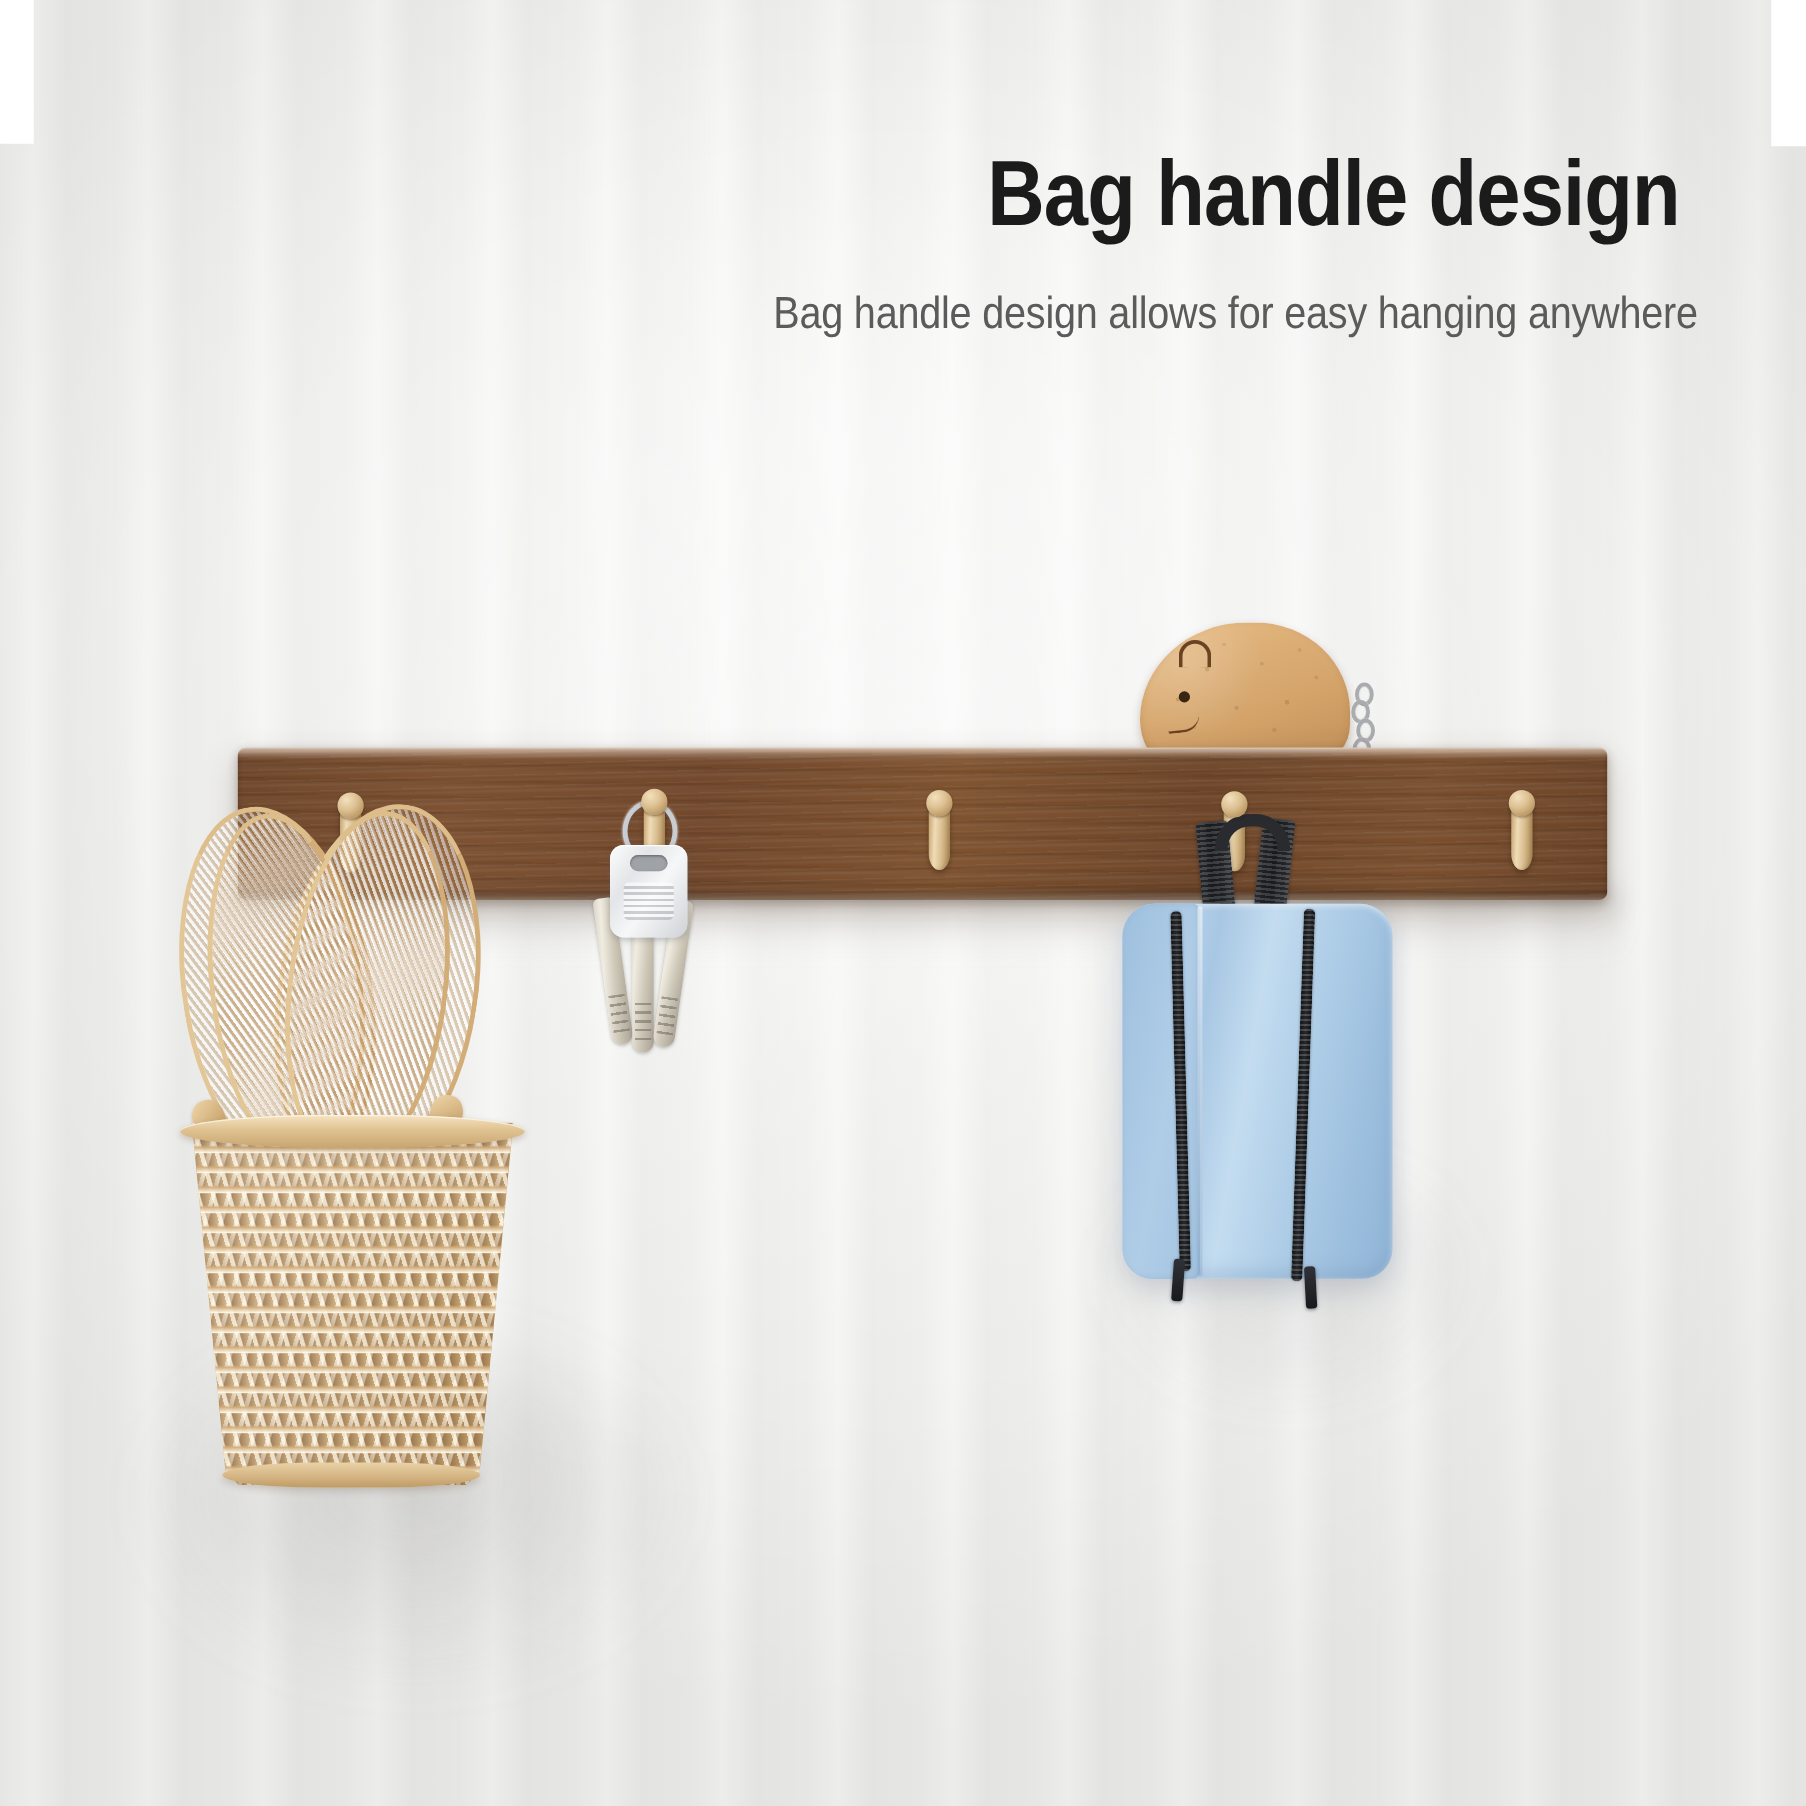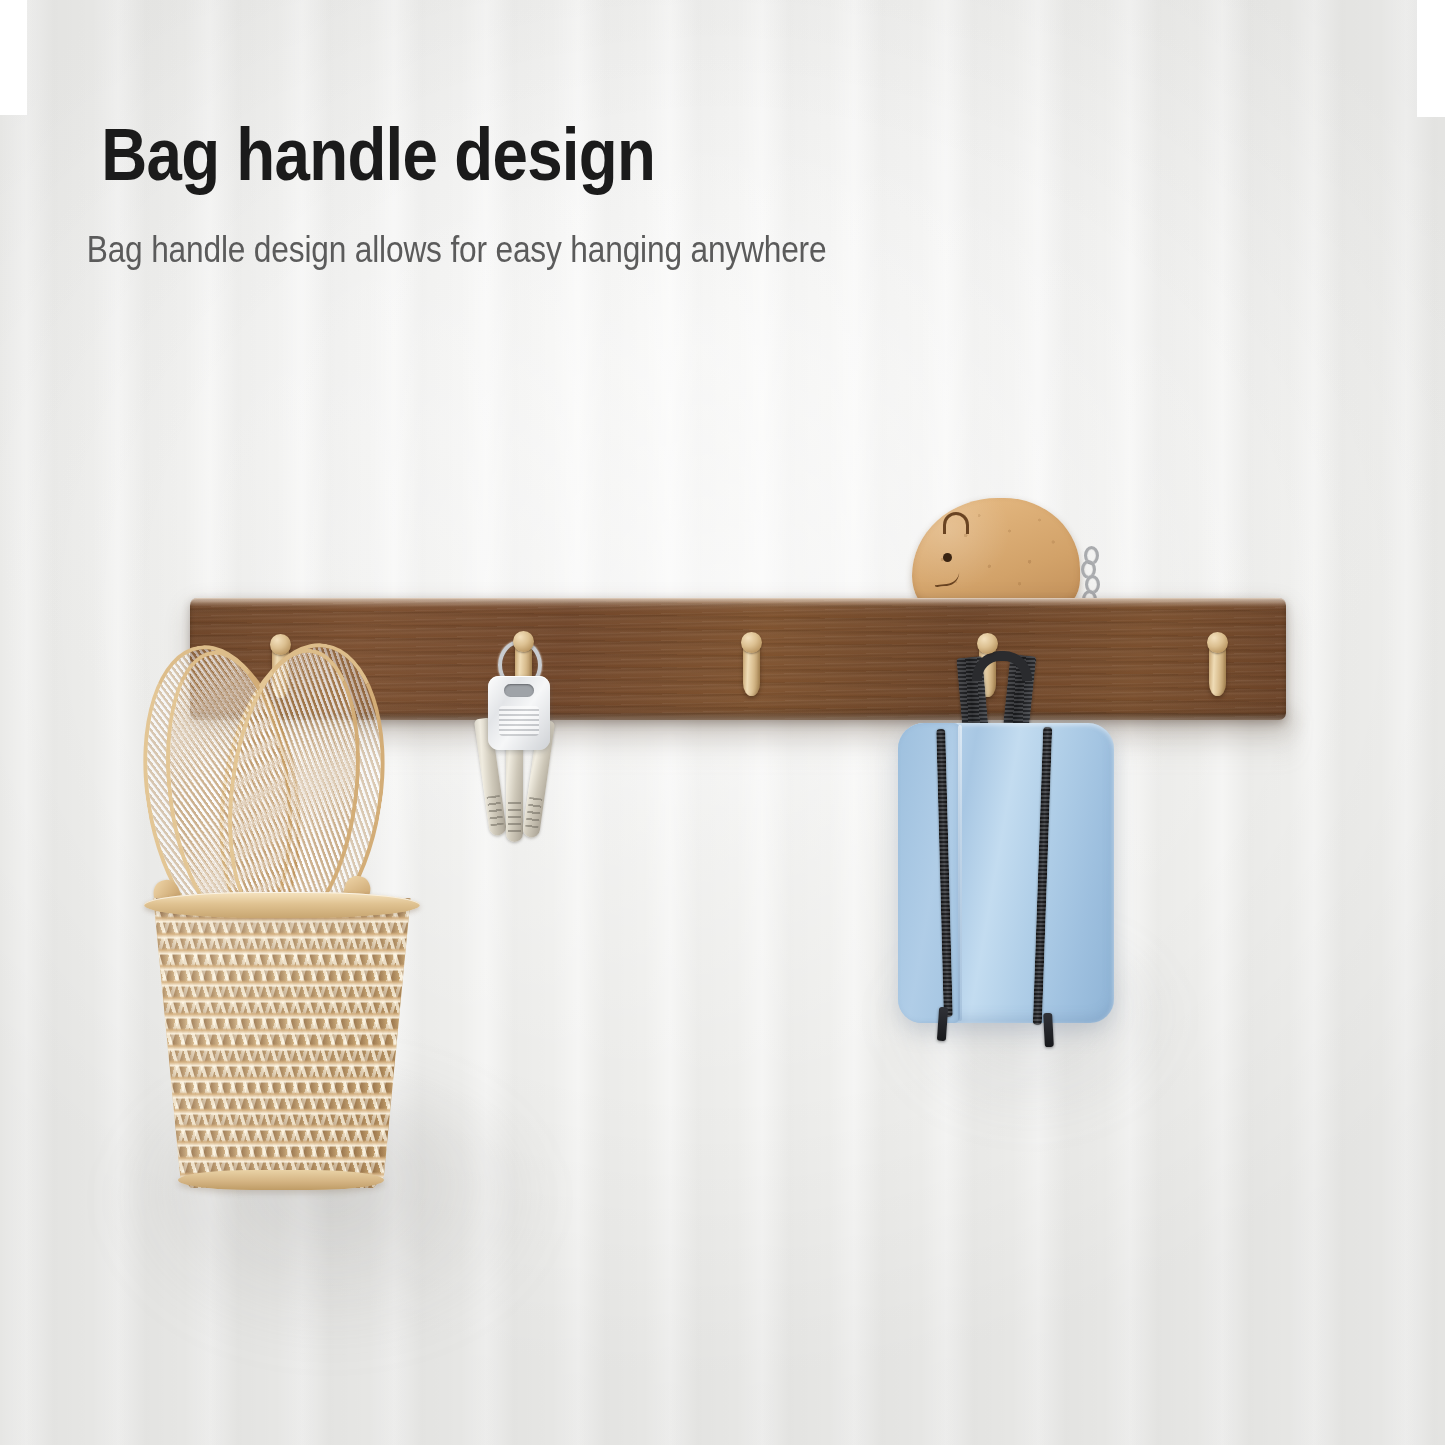--- a/index.html
+++ b/index.html
@@ -37,21 +37,21 @@
       rgba(0,0,0,0.035) 100%);
     pointer-events:none;
   }
 
   
   .corner-notch { position:absolute; background:#ffffff; }
   #corner-notch-left  { left:0;  top:0; width:27px;  height:115px; }
   #corner-notch-right { right:0; top:0; width:28px;  height:117px; }
 
   
-  #header { position:absolute; left:0; right:0; top:118px; text-align:left; }
+  #header { position:absolute; left:0; right:0; top:118px; text-align:right; }
   #page-title {
     font-size:74px; font-weight:700; color:#1b1b1b;
     letter-spacing:-0.8px; line-height:1.0;
     transform:scaleX(0.86); transform-origin:center;
     white-space:nowrap;
   }
   #page-subtitle {
     margin-top:38px;
     font-size:36px; font-weight:400; color:#5b5b5b;
     letter-spacing:-0.2px; line-height:1.1;

